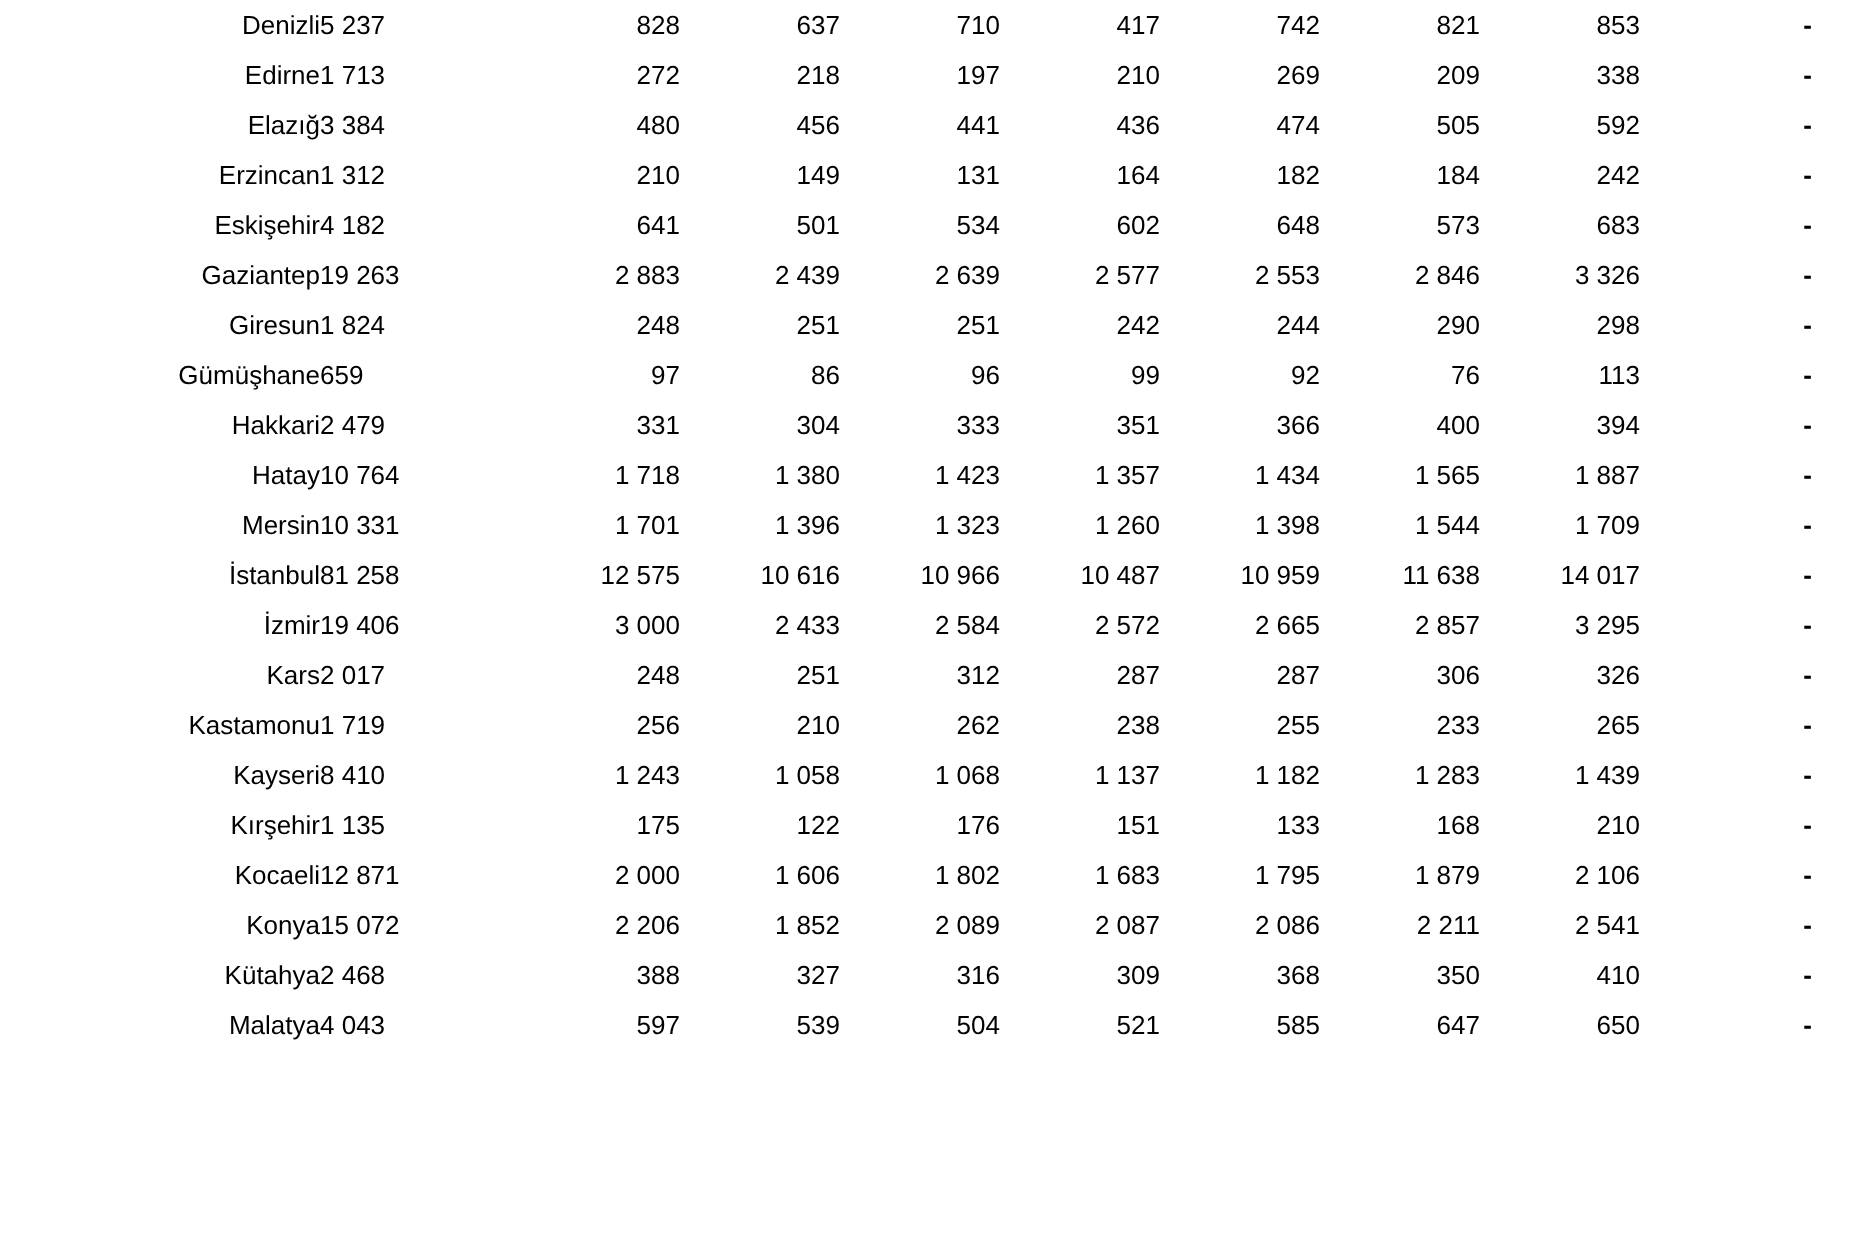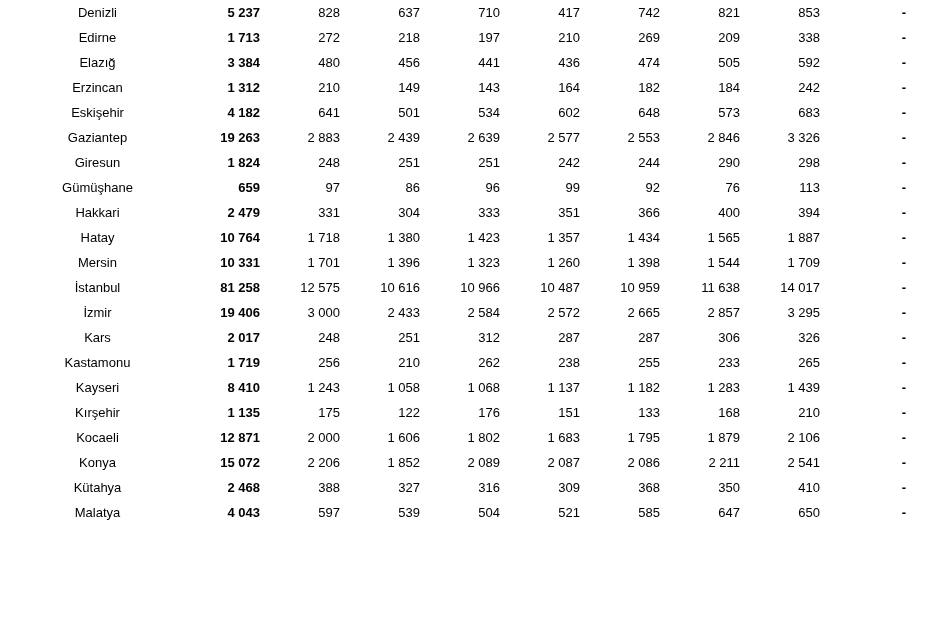--- a/index.html
+++ b/index.html
@@ -24,26 +24,25 @@
   tr {
     height: 25px;
   }
   td {
     padding: 0;
     vertical-align: middle;
     white-space: nowrap;
     overflow: hidden;
   }
   td.name {
-    text-align: center;
+    text-align: right;
     padding-left: 35px;
   }
   td.total {
-    text-align: right;
-    font-weight: bold;
+    font-weight: normal;
   }
   td.num {
     text-align: right;
   }
   td.dash {
     text-align: right;
     padding-right: 21px;
     font-weight: bold;
   }
 </style>
@@ -98,21 +97,21 @@
         <td class="num">474</td>
         <td class="num">505</td>
         <td class="num">592</td>
         <td class="dash">-</td>
       </tr>
       <tr>
         <td class="name">Erzincan</td>
         <td class="total">1 312</td>
         <td class="num">210</td>
         <td class="num">149</td>
-        <td class="num">143</td>
+        <td class="num">131</td>
         <td class="num">164</td>
         <td class="num">182</td>
         <td class="num">184</td>
         <td class="num">242</td>
         <td class="dash">-</td>
       </tr>
       <tr>
         <td class="name">Eskişehir</td>
         <td class="total">4 182</td>
         <td class="num">641</td>

